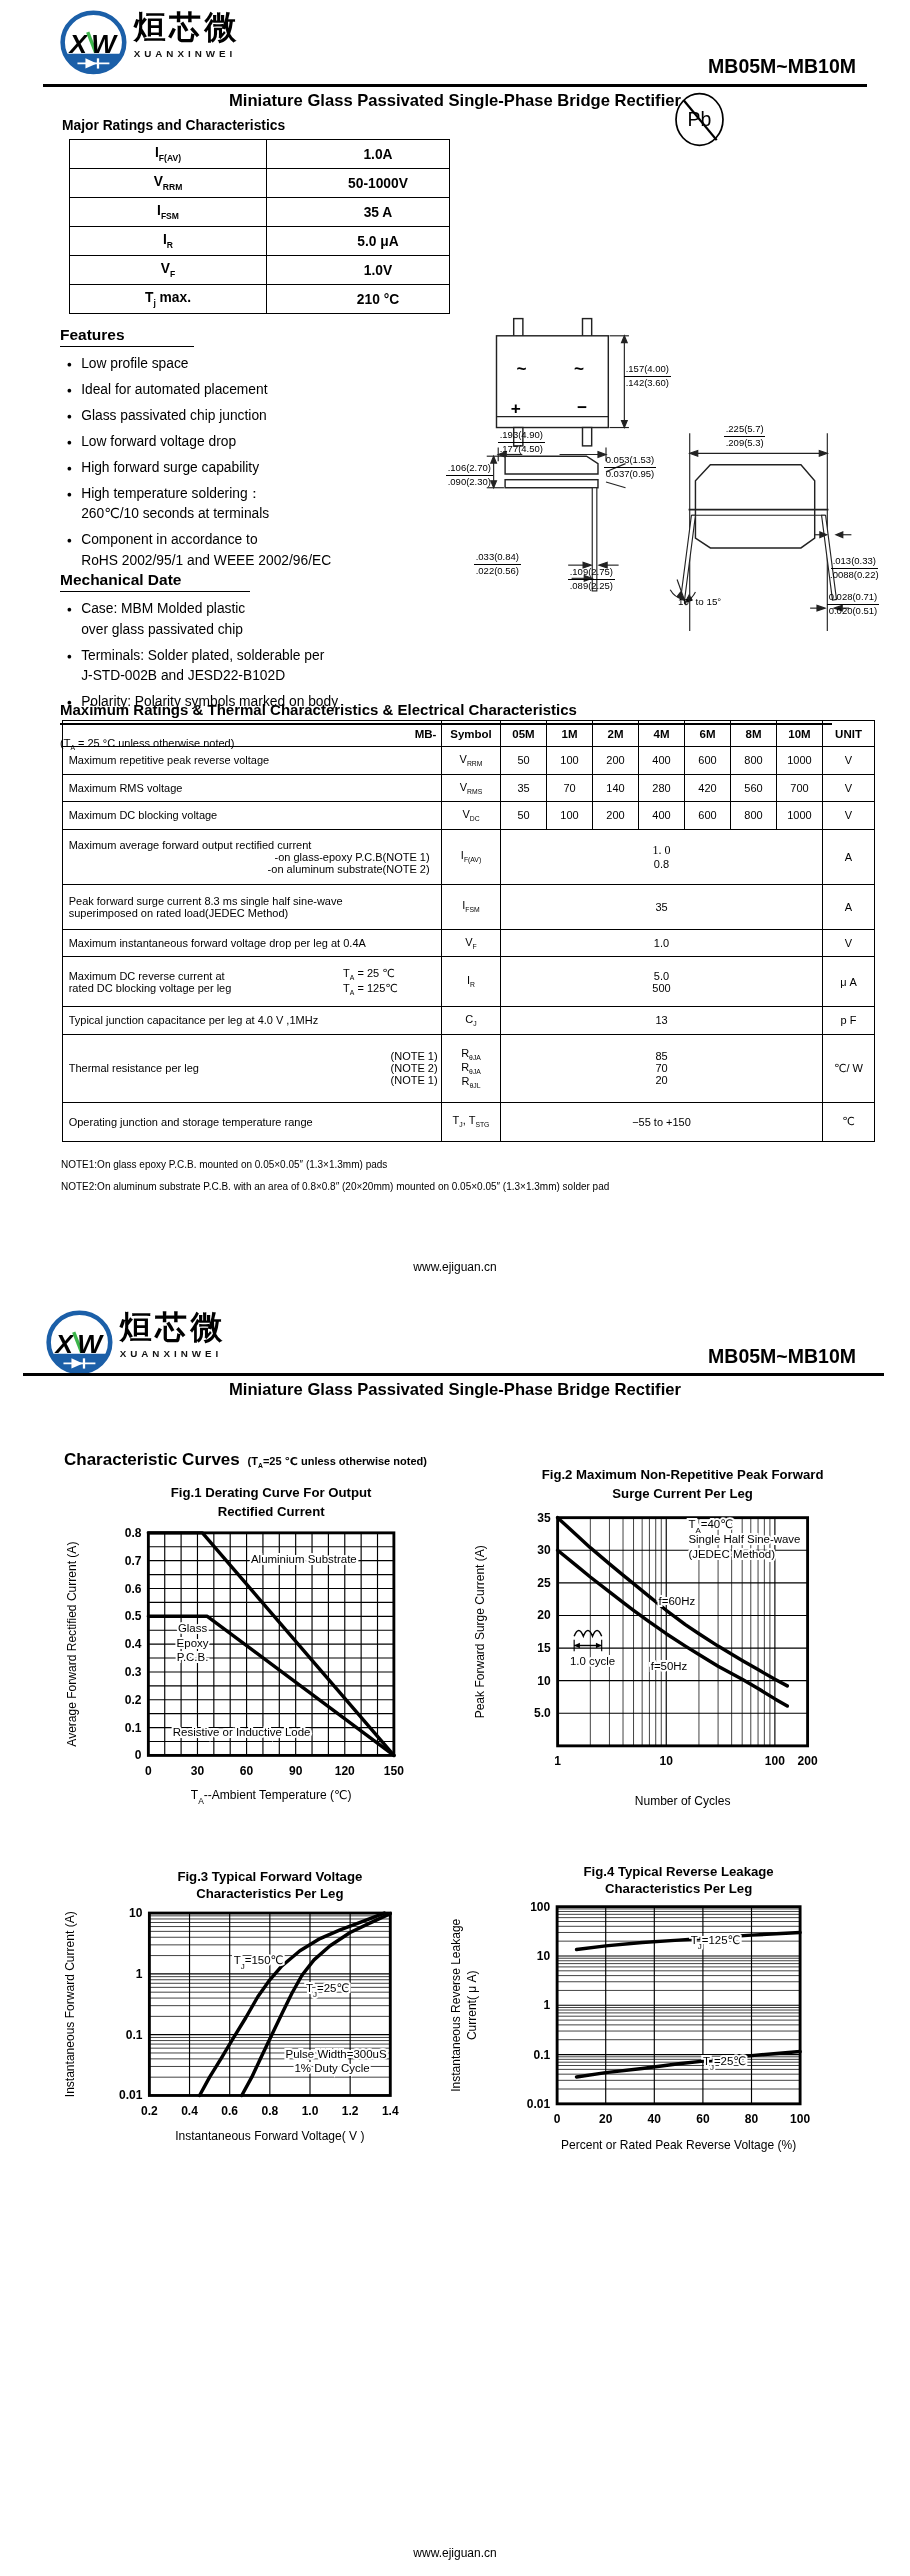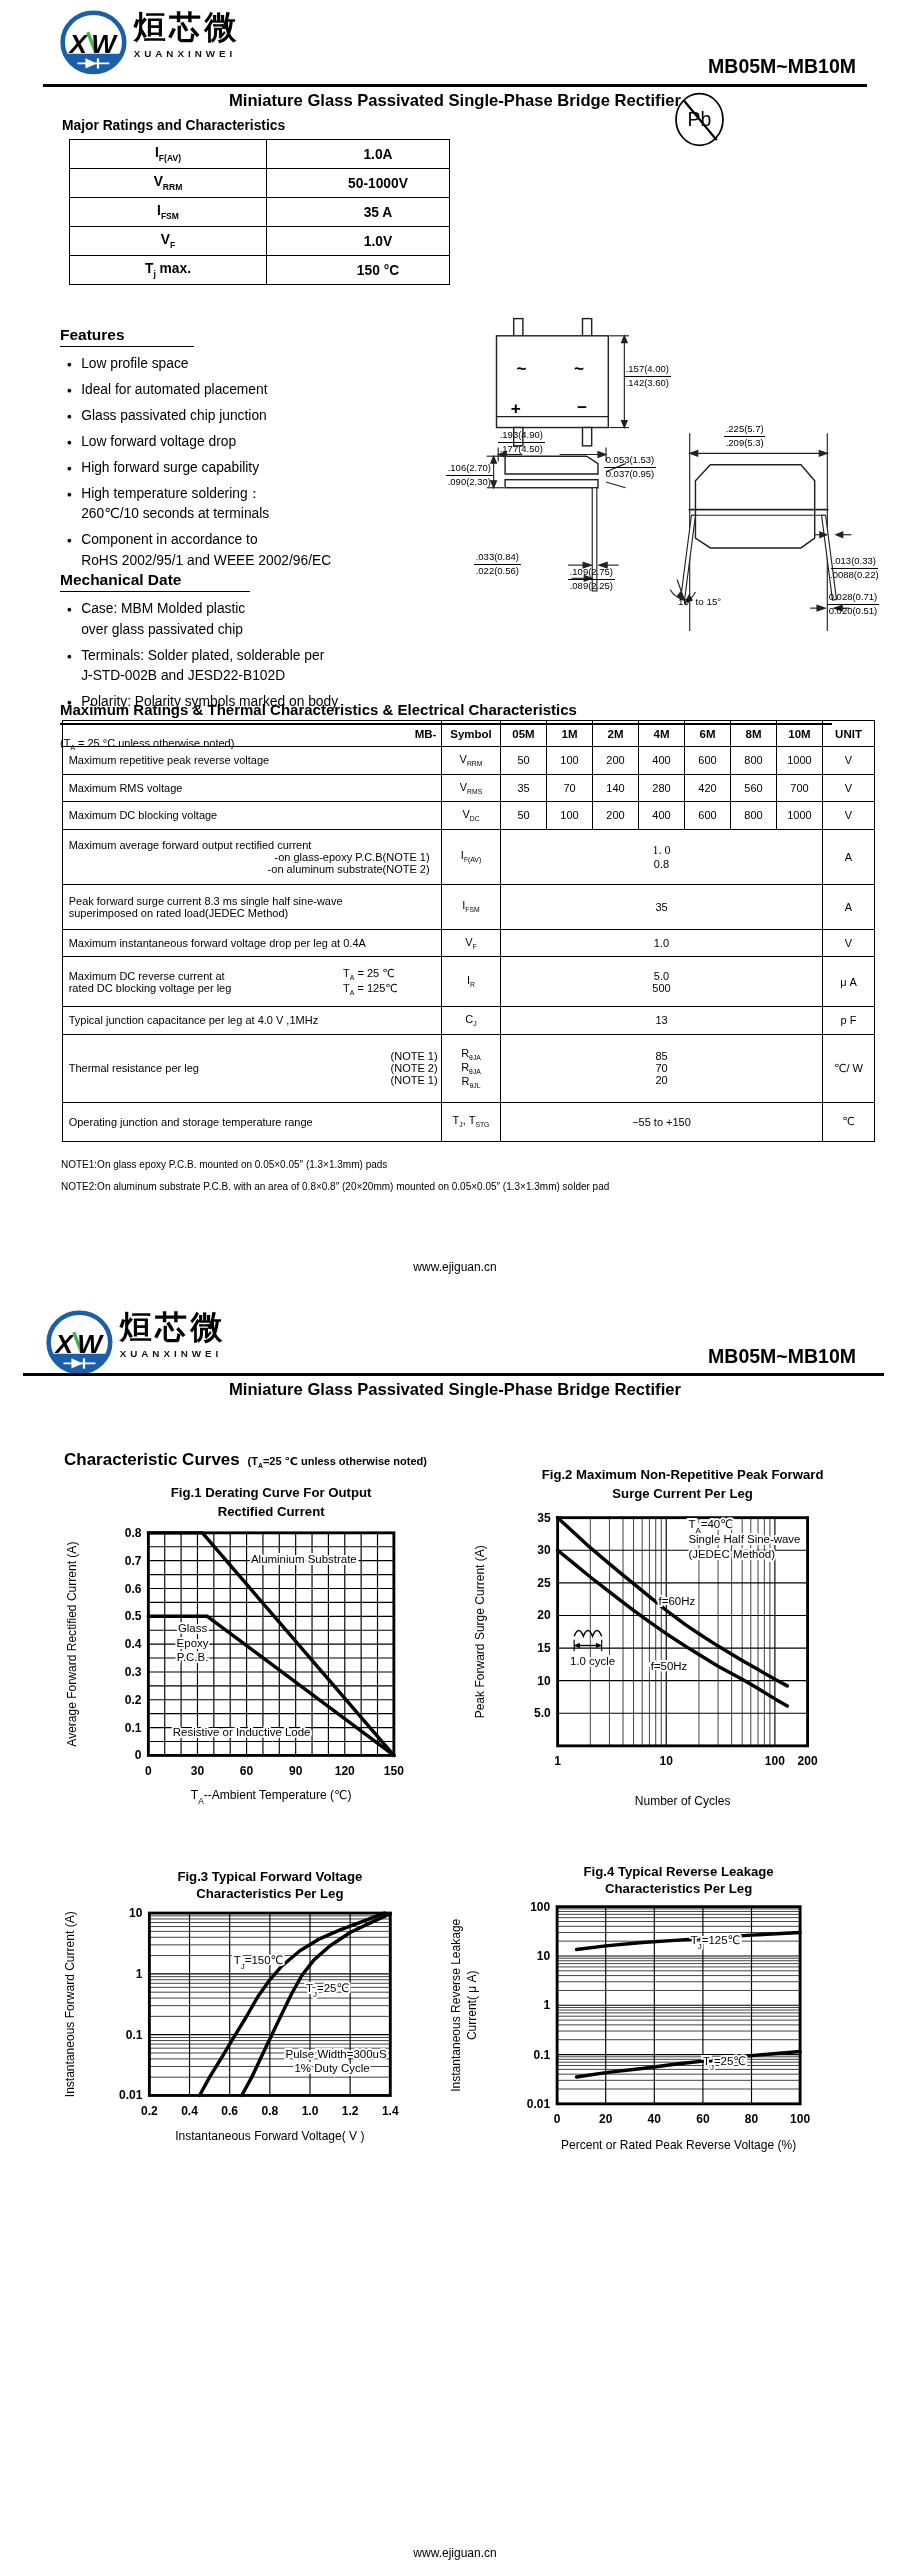--- a/index.html
+++ b/index.html
@@ -92,26 +92,30 @@
         </tr>
     <tr>
       <td class="c1"><span>V</span><sub>RRM</sub><span></span></td>
       <td class="c2">50-1000V</td>
         </tr>
     <tr>
       <td class="c1"><span>I</span><sub>FSM</sub><span></span></td>
       <td class="c2">35 A</td>
         </tr>
     <tr>
+      <td class="c1"><span>I</span><sub>R</sub><span></span></td>
+      <td class="c2">5.0 μA</td>
+        </tr>
+    <tr>
       <td class="c1"><span>V</span><sub>F</sub><span></span></td>
       <td class="c2">1.0V</td>
         </tr>
     <tr>
       <td class="c1"><span>T</span><sub>j</sub><span> max.</span></td>
-      <td class="c2">150 °C</td>
+      <td class="c2">210 °C</td>
         </tr>
   </tbody>
     </table>
 
   <svg class="abs" style="left:672px;top:92px;" width="55" height="55" viewBox="0 0 96 96">
     <ellipse cx="48" cy="48" rx="41" ry="45" fill="none" stroke="#000" stroke-width="3"></ellipse>
     <text x="48" y="60" text-anchor="middle" font-size="34" font-family="Liberation Serif, serif">Pb</text>
     <line x1="20" y1="14" x2="78" y2="84" stroke="#000" stroke-width="4"></line>
   </svg>
 

